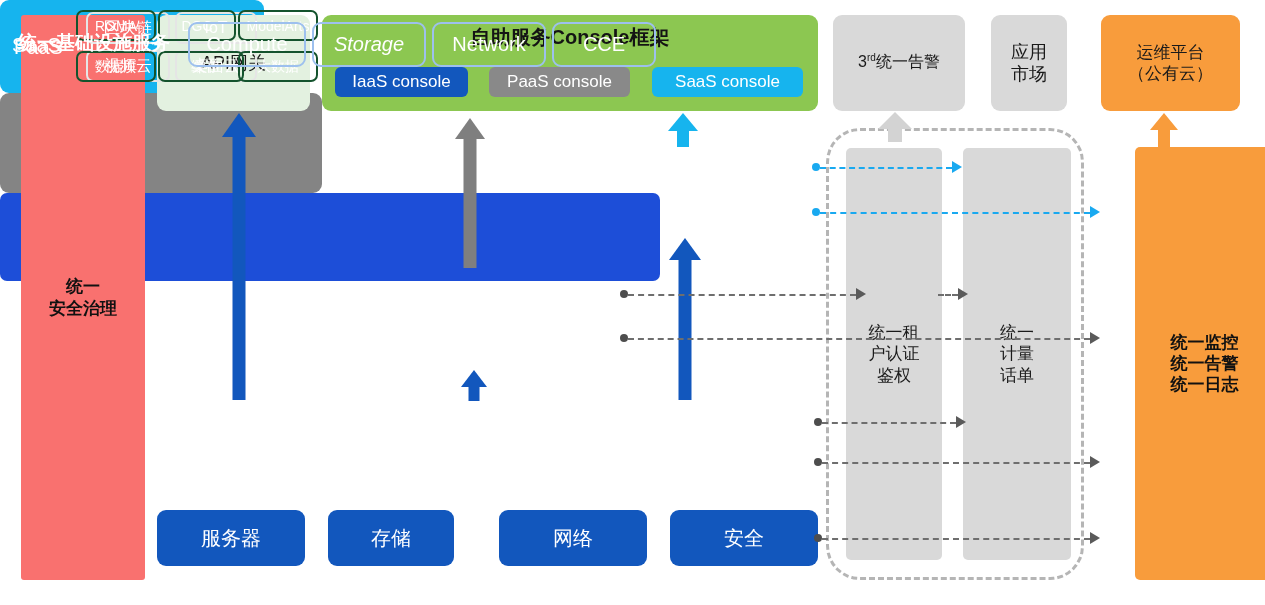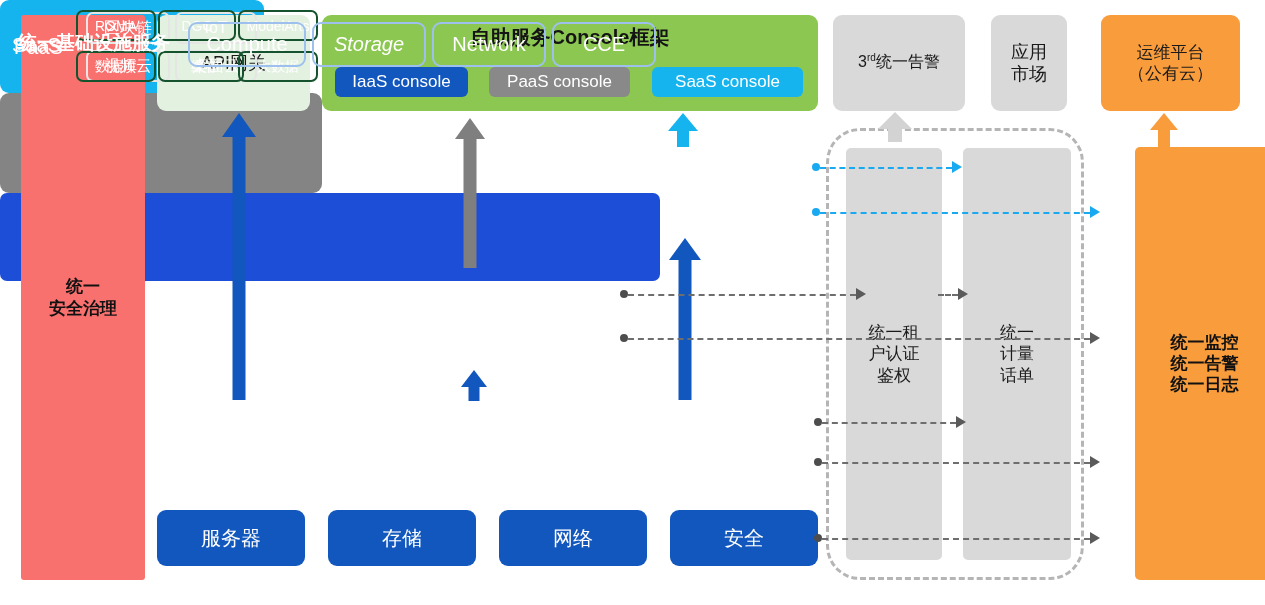--- a/index.html
+++ b/index.html
@@ -129,21 +129,21 @@
   #infra-storage{left:312px;width:110px;font-style:italic;}
   #infra-network{left:432px;width:110px;}
   #infra-cce{left:552px;width:100px;}
 
   
   .hw{
     top:510px;height:56px;background:#1257bd;border-radius:9px;
     color:#ffffff;font-size:20px;
   }
   #hw-server{left:157px;width:148px;}
-  #hw-storage{left:328px;width:148px;}
+  #hw-storage{left:328px;width:126px;}
   #hw-network{left:499px;width:148px;}
   #hw-security{left:670px;width:148px;}
 
   
   #dashed-region{
     position:absolute;left:826px;top:128px;width:258px;height:452px;
     border:3px dashed #b5b5b5;border-radius:34px;box-sizing:border-box;
   }
   .gray-col{
     position:absolute;background:#d9d9d9;border-radius:5px;

